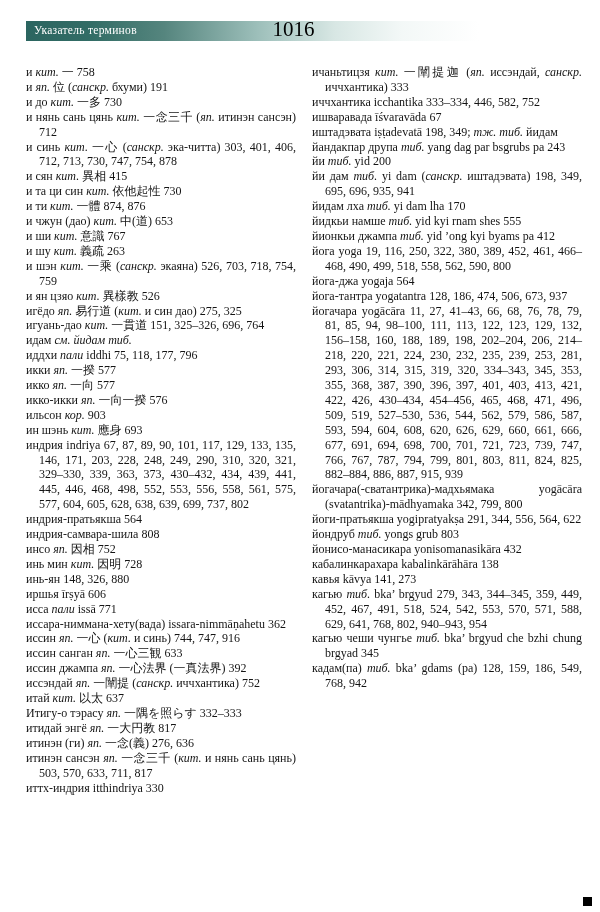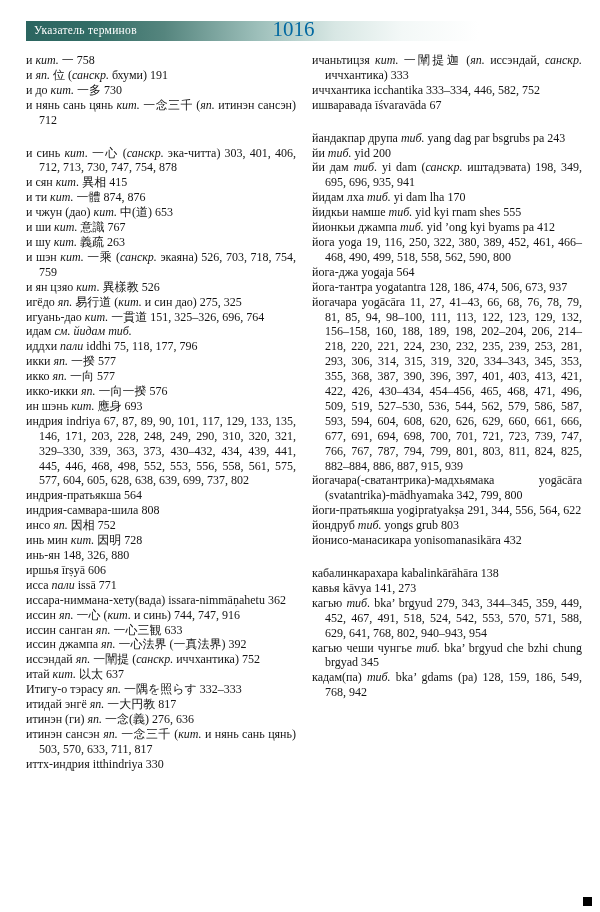--- a/index.html
+++ b/index.html
@@ -9,55 +9,55 @@
     color: #141414;
   }
   .page {
     position: relative;
     width: 600px; height: 912px;
     overflow: hidden;
     background: #ffffff;
   }
   .header {
     position: relative;
-    margin: 21px 22px 4px 26px;
+    margin: 21px 22px 16px 26px;
     height: 20px;
   }
   .header-bar {
     position: absolute; inset: 0;
     background: linear-gradient(90deg,
       #2b6560 0%, #336d66 12%, #55857e 25%,
       #9dbfba 42%, #d8e7e4 56%, #f3f8f7 68%, #ffffff 82%);
   }
   .header-title {
     position: absolute; left: 8px; top: 3px;
     color: #ffffff; font-size: 11.5px; letter-spacing: 0.3px;
   }
   .page-number {
     position: absolute; left: 0; right: 17px; top: -4px;
     text-align: center;
-    font-size: 21px; color: #0369a1;
+    font-size: 21px; color: #000000;
   }
   .cols {
     display: flex;
     padding: 8px 18px 0 26px;
     gap: 16px;
     justify-content: space-between;
   }
   .col {
     width: 270px;
     font-size: 12px;
     line-height: 14.9px;
     text-align: justify;
   }
   .entry {
     padding-left: 13px;
     text-indent: -13px;
   }
-  .entry.gap { margin-top: 18px; }
+  .entry.gap { margin-top: 0; }
   .it { font-style: italic; }
   .bd { font-weight: normal; }
   .corner-mark {
     position: absolute;
     right: 8px; bottom: 6px;
     width: 9px; height: 9px;
     background: #000000;
   }
 </style>
 </head>
@@ -72,33 +72,35 @@
   </div>
 
   <div class="cols">
     <div class="col">
         <div class="entry"><span>и </span><span class="it">кит.</span><span> 一 758</span></div>
         <div class="entry"><span>и </span><span class="it">яп.</span><span> 位 (</span><span class="it">санскр.</span><span> </span><span class="bd">бхуми</span><span>) 191</span></div>
         <div class="entry"><span>и до </span><span class="it">кит.</span><span> 一多 730</span></div>
         <div class="entry"><span>и нянь сань цянь </span><span class="it">кит.</span><span> 一念三千 (</span><span class="it">яп.</span><span> итинэн сансэн) 712</span></div>
         <div class="entry gap"><span>и синь </span><span class="it">кит.</span><span> 一心 (</span><span class="it">санскр.</span><span> эка-читта) 303, 401, 406, 712, 713, 730, 747, 754, 878</span></div>
         <div class="entry"><span>и сян </span><span class="it">кит.</span><span> 異相 415</span></div>
+        <div class="entry"><span>и та ци син </span><span class="it">кит.</span><span> 依他起性 730</span></div>
         <div class="entry"><span>и ти </span><span class="it">кит.</span><span> 一體 874, 876</span></div>
         <div class="entry"><span>и чжун (дао) </span><span class="it">кит.</span><span> 中(道) 653</span></div>
         <div class="entry"><span>и ши </span><span class="it">кит.</span><span> 意識 767</span></div>
         <div class="entry"><span>и шу </span><span class="it">кит.</span><span> 義疏 263</span></div>
         <div class="entry"><span>и шэн </span><span class="it">кит.</span><span> 一乘 (</span><span class="it">санскр.</span><span> экаяна) 526, 703, 718, 754, 759</span></div>
         <div class="entry"><span>и ян цзяо </span><span class="it">кит.</span><span> 異樣教 526</span></div>
         <div class="entry"><span class="bd">игёдо</span><span> </span><span class="it">яп.</span><span> 易行道 (</span><span class="it">кит.</span><span> и син дао) 275, </span><span class="bd">325</span></div>
         <div class="entry"><span class="bd">игуань-дао</span><span> </span><span class="it">кит.</span><span> 一貫道 151, </span><span class="bd">325–326</span><span>, 696, 764</span></div>
         <div class="entry"><span>идам </span><span class="it">см. йидам тиб.</span></div>
         <div class="entry"><span>иддхи </span><span class="it">пали</span><span> iddhi 75, 118, 177, 796</span></div>
         <div class="entry"><span>икки </span><span class="it">яп.</span><span> 一揆 577</span></div>
         <div class="entry"><span>икко </span><span class="it">яп.</span><span> 一向 577</span></div>
         <div class="entry"><span>икко-икки </span><span class="it">яп.</span><span> 一向一揆 576</span></div>
+        <div class="entry"><span>ильсон </span><span class="it">кор.</span><span> 903</span></div>
         <div class="entry"><span>ин шэнь </span><span class="it">кит.</span><span> 應身 693</span></div>
         <div class="entry"><span class="bd">индрия</span><span> indriya 67, 87, 89, 90, 101, 117, 129, 133, 135, 146, 171, 203, 228, 248, 249, 290, 310, 320, 321, </span><span class="bd">329–330</span><span>, 339, 363, 373, 430–432, 434, 439, 441, 445, 446, 468, 498, 552, 553, 556, 558, 561, 575, 577, 604, 605, 628, 638, 639, 699, 737, 802</span></div>
         <div class="entry"><span>индрия-пратьякша 564</span></div>
         <div class="entry"><span>индрия-самвара-шила 808</span></div>
         <div class="entry"><span>инсо </span><span class="it">яп.</span><span> 因相 752</span></div>
         <div class="entry"><span>инь мин </span><span class="it">кит.</span><span> 因明 728</span></div>
         <div class="entry"><span>инь-ян 148, 326, 880</span></div>
         <div class="entry"><span>иршья īrṣyā 606</span></div>
         <div class="entry"><span>исса </span><span class="it">пали</span><span> issā 771</span></div>
         <div class="entry"><span>иссара-ниммана-хету(вада) issara-nimmāṇahetu 362</span></div>
@@ -110,20 +112,21 @@
         <div class="entry"><span class="bd">Итигу-о тэрасу</span><span> </span><span class="it">яп.</span><span> 一隅を照らす </span><span class="bd">332–333</span></div>
         <div class="entry"><span>итидай энгё </span><span class="it">яп.</span><span> 一大円教 817</span></div>
         <div class="entry"><span>итинэн (ги) </span><span class="it">яп.</span><span> 一念(義) 276, 636</span></div>
         <div class="entry"><span>итинэн сансэн </span><span class="it">яп.</span><span> 一念三千 (</span><span class="it">кит.</span><span> и нянь сань цянь) 503, 570, 633, 711, 817</span></div>
         <div class="entry"><span>иттх-индрия itthindriya 330</span></div>
       </div>
     <div class="col">
         <div class="entry"><span>ичаньтицзя </span><span class="it">кит.</span><span> 一闡提迦 (</span><span class="it">яп.</span><span> иссэндай, </span><span class="it">санскр.</span><span> </span><span class="bd">иччхантика</span><span>) 333</span></div>
         <div class="entry"><span class="bd">иччхантика</span><span> icchantika </span><span class="bd">333–334</span><span>, 446, 582, 752</span></div>
         <div class="entry"><span>ишваравада īśvaravāda 67</span></div>
+        <div class="entry"><span>иштадэвата iṣṭadevatā 198, 349; </span><span class="it">тж. тиб.</span><span> </span><span class="bd">йидам</span></div>
         <div class="entry gap"><span>йандакпар друпа </span><span class="it">тиб.</span><span> yang dag par bsgrubs pa 243</span></div>
         <div class="entry"><span>йи </span><span class="it">тиб.</span><span> yid 200</span></div>
         <div class="entry"><span>йи дам </span><span class="it">тиб.</span><span> yi dam (</span><span class="it">санскр.</span><span> иштадэвата) 198, 349, 695, 696, 935, 941</span></div>
         <div class="entry"><span>йидам лха </span><span class="it">тиб.</span><span> yi dam lha 170</span></div>
         <div class="entry"><span>йидкьи намше </span><span class="it">тиб.</span><span> yid kyi rnam shes 555</span></div>
         <div class="entry"><span>йионкьи джампа </span><span class="it">тиб.</span><span> yid ’ong kyi byams pa 412</span></div>
         <div class="entry"><span class="bd">йога</span><span> yoga 19, 116, 250, 322, 380, 389, 452, 461, 466–468, 490, 499, 518, 558, 562, 590, 800</span></div>
         <div class="entry"><span>йога-джа yogaja 564</span></div>
         <div class="entry"><span>йога-тантра yogatantra 128, 186, 474, 506, 673, 937</span></div>
         <div class="entry"><span class="bd">йогачара</span><span> yogācāra 11, 27, 41–43, 66, 68, 76, 78, 79, 81, 85, 94, 98–100, 111, 113, 122, 123, 129, 132, 156–158, 160, 188, 189, 198, 202–204, 206, 214–218, 220, 221, 224, 230, 232, 235, 239, 253, 281, 293, 306, 314, 315, 319, 320, </span><span class="bd">334–343</span><span>, 345, 353, 355, 368, 387, 390, 396, 397, 401, 403, 413, 421, 422, 426, 430–434, 454–456, 465, 468, 471, 496, 509, 519, 527–530, 536, 544, 562, 579, 586, 587, 593, 594, 604, 608, 620, 626, 629, 660, 661, 666, 677, 691, 694, 698, 700, 701, 721, 723, 739, 747, 766, 767, 787, 794, 799, 801, 803, 811, 824, 825, 882–884, 886, 887, 915, 939</span></div>

